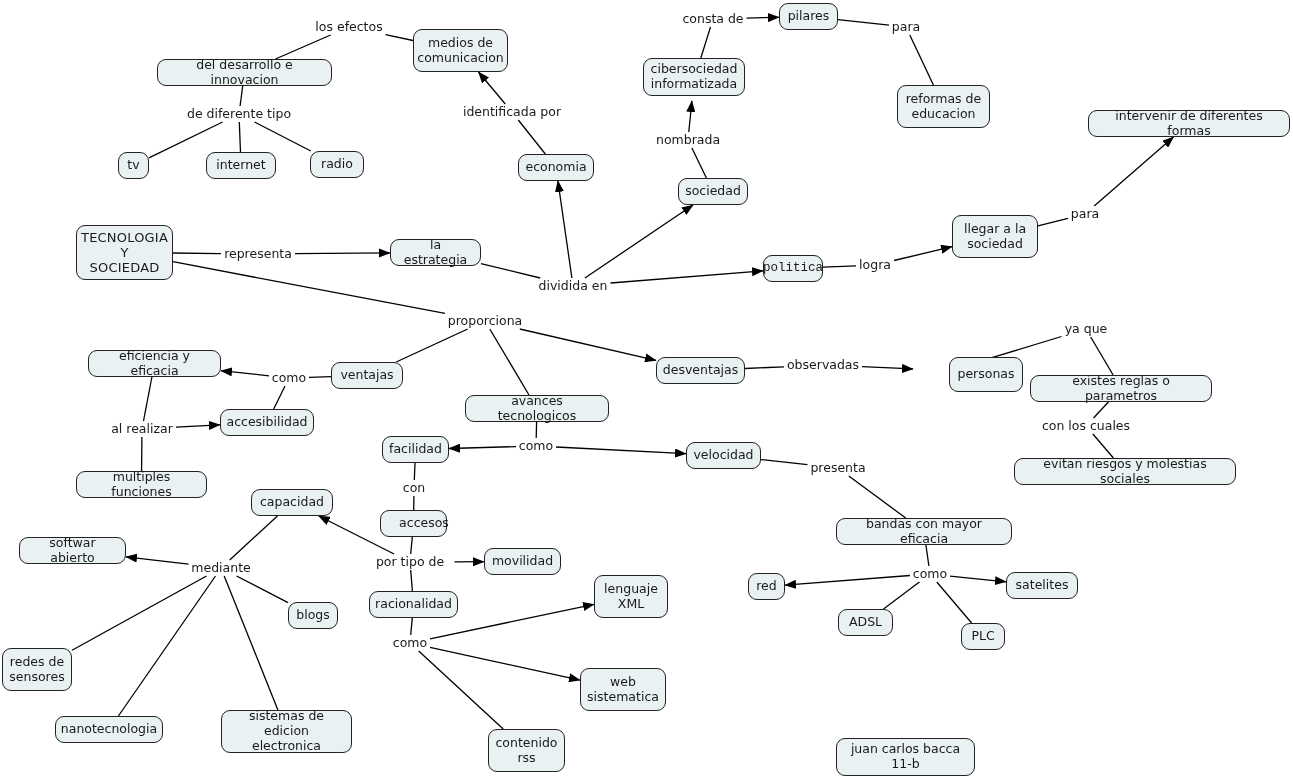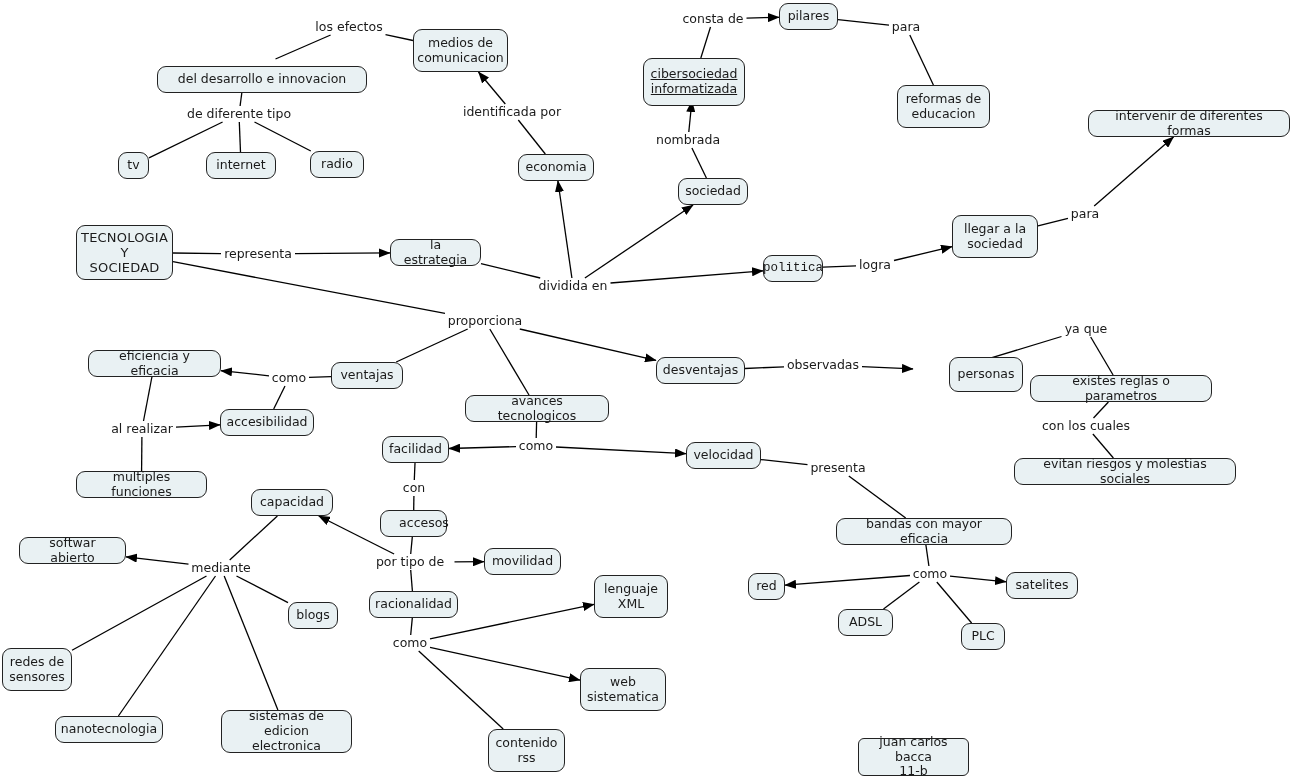--- a/index.html
+++ b/index.html
@@ -139,26 +139,26 @@
       </g>
   </svg>
   <div id="nodes-layer">
       <div class="node title-node" style="left: 76px; top: 225px; width: 97px; height: 55px;">TECNOLOGIA
 Y
 SOCIEDAD</div>
       <div class="node" style="left: 390px; top: 239px; width: 91px; height: 27px;">la estrategia</div>
       <div class="node" style="left: 518px; top: 154px; width: 76px; height: 27px;">economia</div>
       <div class="node" style="left: 413px; top: 29px; width: 95px; height: 43px;">medios de
 comunicacion</div>
-      <div class="node" style="left: 157px; top: 66px; width: 210px; height: 27px;">del desarrollo e innovacion</div>
+      <div class="node" style="left: 157px; top: 59px; width: 175px; height: 27px;">del desarrollo e innovacion</div>
       <div class="node" style="left: 118px; top: 152px; width: 31px; height: 27px;">tv</div>
       <div class="node" style="left: 206px; top: 152px; width: 70px; height: 27px;">internet</div>
       <div class="node" style="left: 310px; top: 151px; width: 54px; height: 27px;">radio</div>
       <div class="node" style="left: 678px; top: 178px; width: 70px; height: 27px;">sociedad</div>
-      <div class="node" style="left: 643px; top: 58px; width: 102px; height: 48px; text-decoration: underline;">cibersociedad
+      <div class="node" style="left: 643px; top: 58px; width: 102px; height: 38px;">cibersociedad
 informatizada</div>
       <div class="node" style="left: 779px; top: 3px; width: 59px; height: 27px;">pilares</div>
       <div class="node" style="left: 897px; top: 85px; width: 93px; height: 43px;">reformas de
 educacion</div>
       <div class="node" style="left: 763px; top: 255px; width: 60px; height: 27px; font-family: Liberation Mono, monospace;">politica</div>
       <div class="node" style="left: 952px; top: 215px; width: 86px; height: 43px;">llegar a la
 sociedad</div>
       <div class="node" style="left: 1088px; top: 110px; width: 202px; height: 27px;">intervenir de diferentes formas</div>
       <div class="node" style="left: 656px; top: 357px; width: 89px; height: 27px;">desventajas</div>
       <div class="node" style="left: 913px; top: 357px; width: 74px; height: 35px; margin-left: 36px;">personas</div>
@@ -186,21 +186,21 @@
 XML</div>
       <div class="node" style="left: 580px; top: 668px; width: 86px; height: 43px;">web
 sistematica</div>
       <div class="node" style="left: 488px; top: 729px; width: 77px; height: 43px;">contenido
 rss</div>
       <div class="node" style="left: 836px; top: 518px; width: 176px; height: 27px;">bandas con mayor eficacia</div>
       <div class="node" style="left: 748px; top: 573px; width: 37px; height: 27px;">red</div>
       <div class="node" style="left: 1006px; top: 572px; width: 72px; height: 27px;">satelites</div>
       <div class="node" style="left: 838px; top: 609px; width: 55px; height: 27px;">ADSL</div>
       <div class="node" style="left: 961px; top: 623px; width: 44px; height: 27px;">PLC</div>
-      <div class="node" style="left: 858px; top: 738px; width: 111px; height: 38px; border-radius: 6px;">juan carlos bacca
+      <div class="node" style="left: 836px; top: 738px; width: 139px; height: 38px;">juan carlos bacca
 11-b</div>
     </div>
   <div id="labels-layer">
       <div class="linklabel" style="left: 349px; top: 27px;">los efectos</div>
       <div class="linklabel" style="left: 239px; top: 114px;">de diferente tipo</div>
       <div class="linklabel" style="left: 512px; top: 112px;">identificada por</div>
       <div class="linklabel" style="left: 713px; top: 19px;">consta de</div>
       <div class="linklabel" style="left: 906px; top: 27px;">para</div>
       <div class="linklabel" style="left: 688px; top: 140px;">nombrada</div>
       <div class="linklabel" style="left: 258px; top: 254px;">representa</div>

